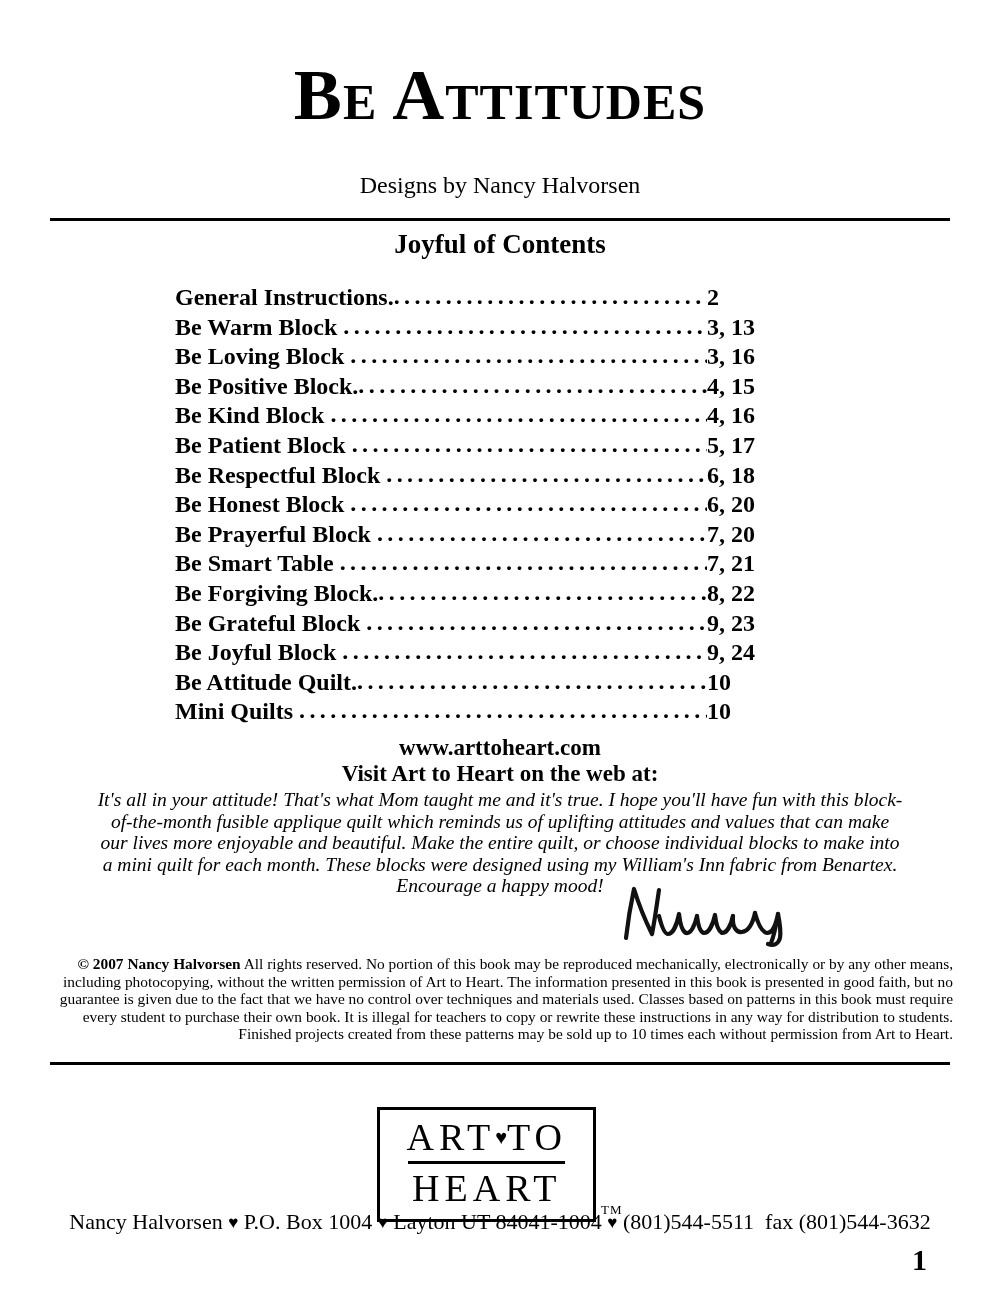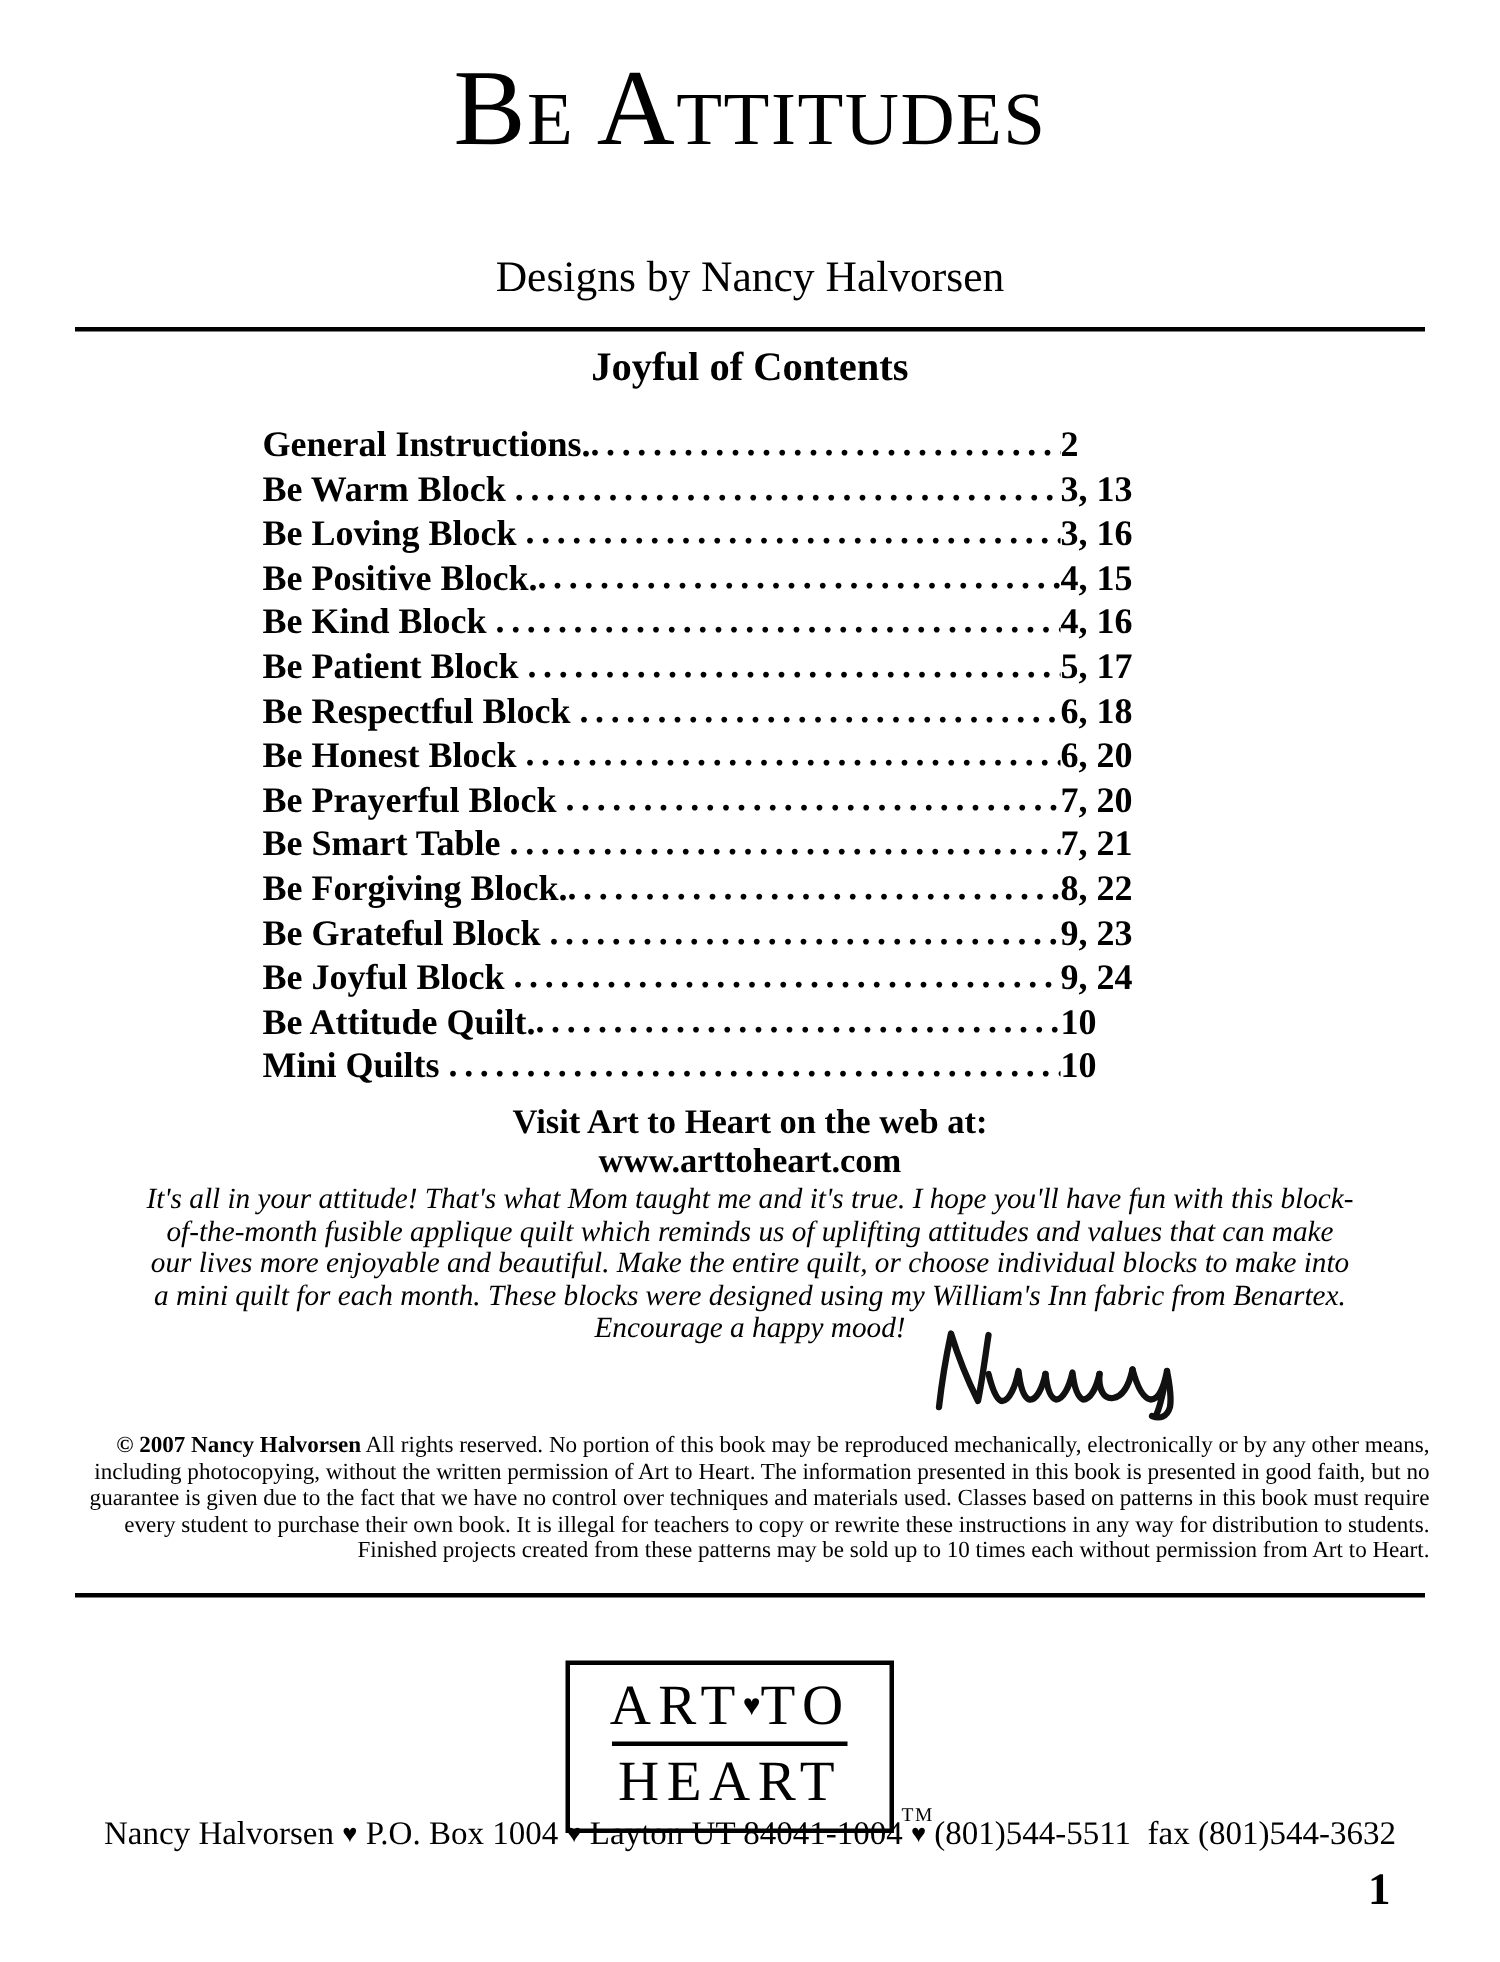--- a/index.html
+++ b/index.html
@@ -17,38 +17,39 @@
   }
 
   .page {
     position: absolute;
     inset: 0;
   }
 
   
   .title {
     position: absolute;
-    top: 33px;
+    top: 56px;
     left: 0;
     width: 1000px;
     text-align: center;
     font-size: 72px;
     line-height: 78px;
     font-variant: small-caps;
     letter-spacing: 1px;
     white-space: nowrap;
+    font-weight: bold;
   }
 
   .subtitle {
     position: absolute;
     top: 166px;
     left: 0;
     width: 1000px;
     text-align: center;
-    font-size: 29px;
+    font-size: 24px;
     line-height: 38px;
     white-space: nowrap;
   }
 
   
   .rule {
     position: absolute;
     left: 50px;
     width: 900px;
     height: 3px;
@@ -332,22 +333,22 @@
     <div class="toc-row">
       <span class="toc-label">Mini Quilts</span>
       <span class="toc-gap"></span>
       <span class="toc-leader">..........................................................................................</span>
       <span class="toc-pages">10</span>
     </div>
 
   </div>
 
   <div class="web">
+    <div>www.arttoheart.com</div>
     <div>Visit Art to Heart on the web at:</div>
-    <div>www.arttoheart.com</div>
   </div>
 
   <div class="note">It's all in your attitude!  That's what Mom taught me and it's true.  I hope you'll have fun with this block-of-the-month fusible applique quilt which reminds us of uplifting attitudes and values that can make our lives more enjoyable and beautiful.  Make the entire quilt, or choose individual blocks to make into a mini quilt for each month.  These blocks were designed using my William's Inn fabric from Benartex.  Encourage a happy mood!</div>
 
   <div class="signature">
     <svg viewBox="0 0 200 72" width="200" height="72" aria-hidden="true">
       <g fill="none" stroke="#111" stroke-width="4.2" stroke-linecap="round" stroke-linejoin="round">
         <path d="M14,62 C16,44 19,27 22,13 C26,26 33,44 40,58 C43,43 45,27 47,14"></path>
         <path d="M47,40 C50,52 53,58 56,58 C61,58 65,48 67,38 C68,47 70,55 74,57 C79,58 83,49 85,40"></path>
         <path d="M85,40 C86,49 88,56 92,57 C97,57 101,48 103,39 C104,48 106,55 110,57 C115,57 119,49 121,40"></path>

